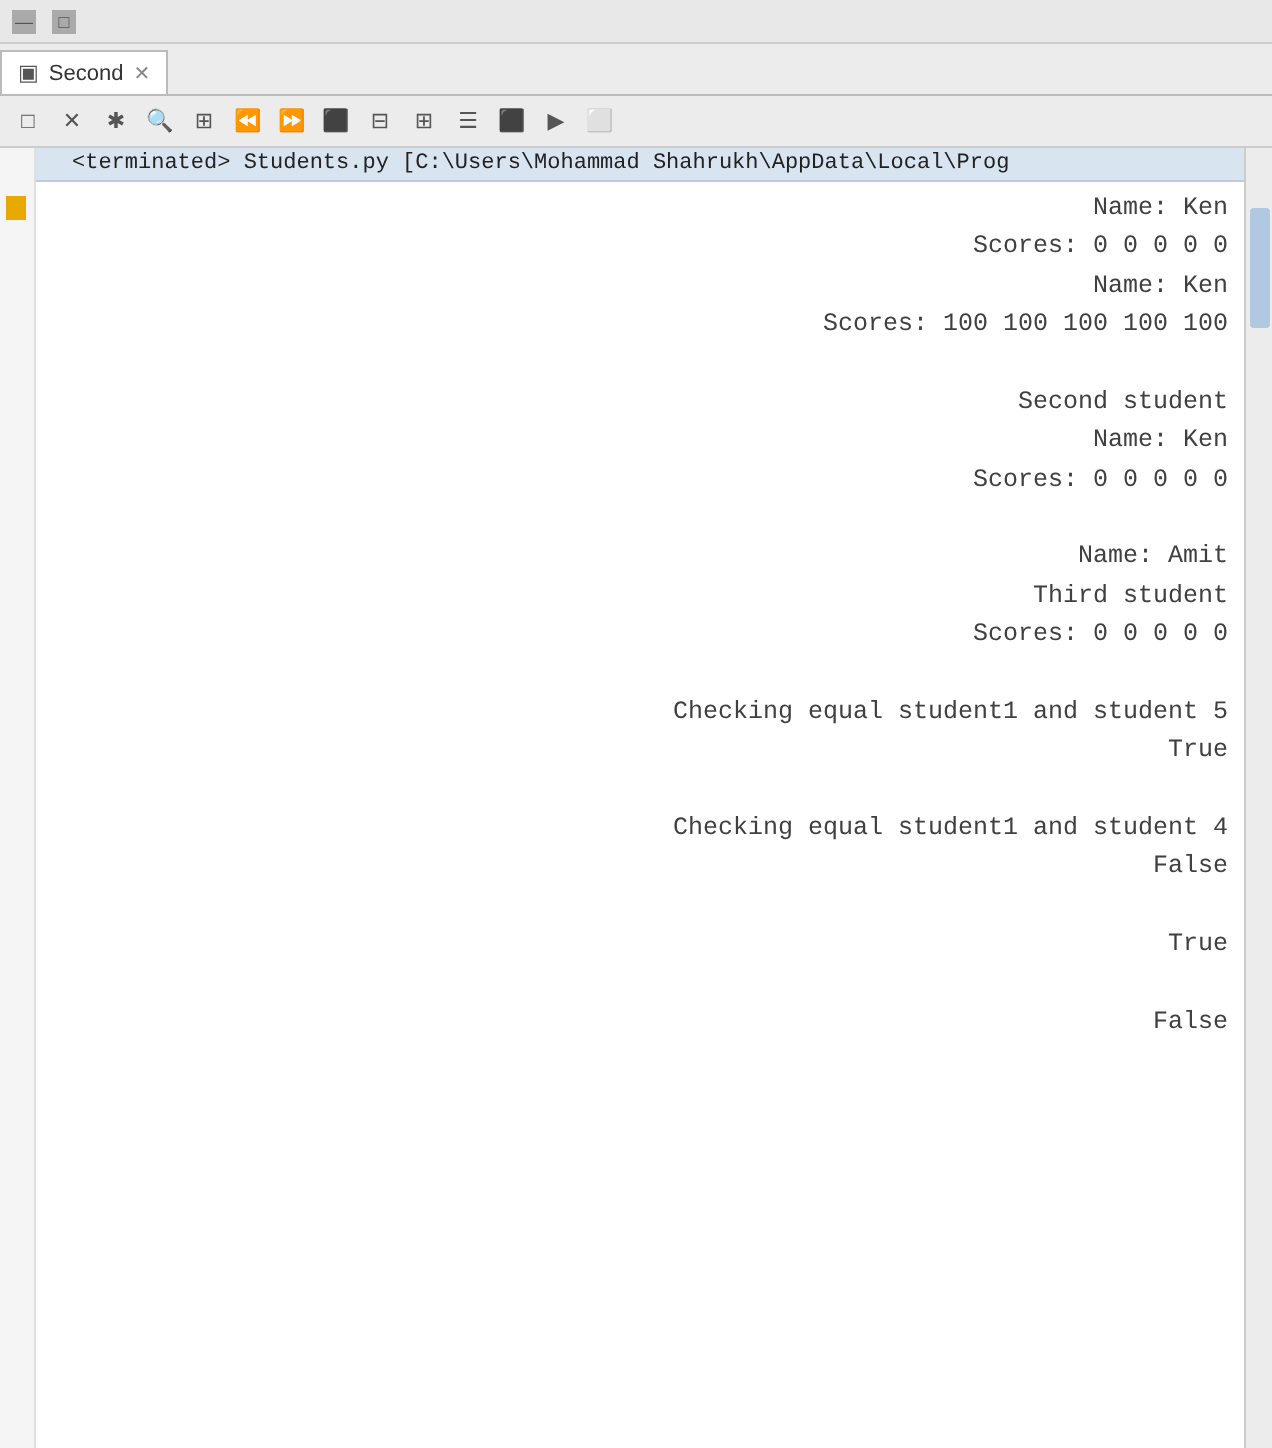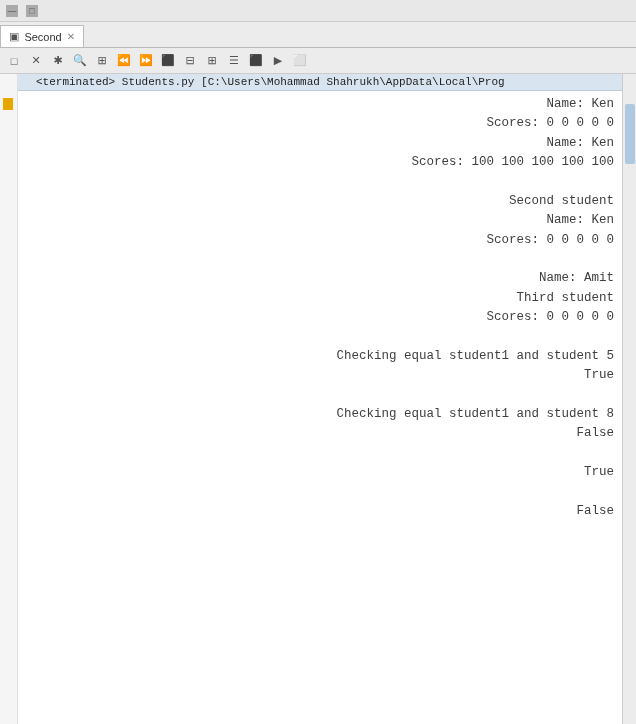--- a/index.html
+++ b/index.html
@@ -241,21 +241,21 @@
           <span class="line">Name: Ken</span>
           <span class="line">Scores: 0 0 0 0 0</span>
           <span class="blank"></span>
           <span class="line">Name: Amit</span>
           <span class="line">Third student</span>
           <span class="line">Scores: 0 0 0 0 0</span>
           <span class="blank"></span>
           <span class="line">Checking equal student1 and student 5</span>
           <span class="line">True</span>
           <span class="blank"></span>
-          <span class="line">Checking equal student1 and student 8</span>
+          <span class="line">Checking equal student1 and student 4</span>
           <span class="line">False</span>
           <span class="blank"></span>
           <span class="line">True</span>
           <span class="blank"></span>
           <span class="line">False</span>
         </div>
     </div>
 
     <div class="right-scrollbar">
       <div class="scroll-thumb"></div>

